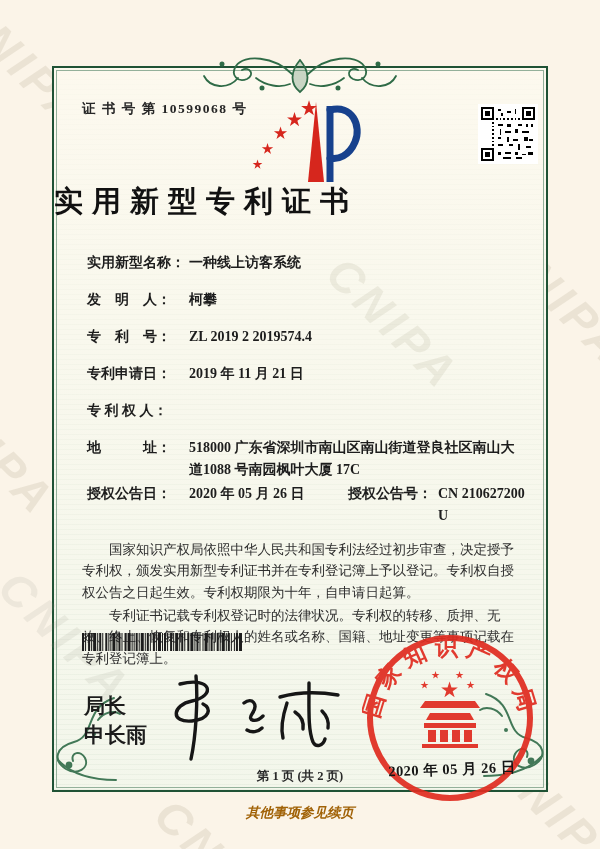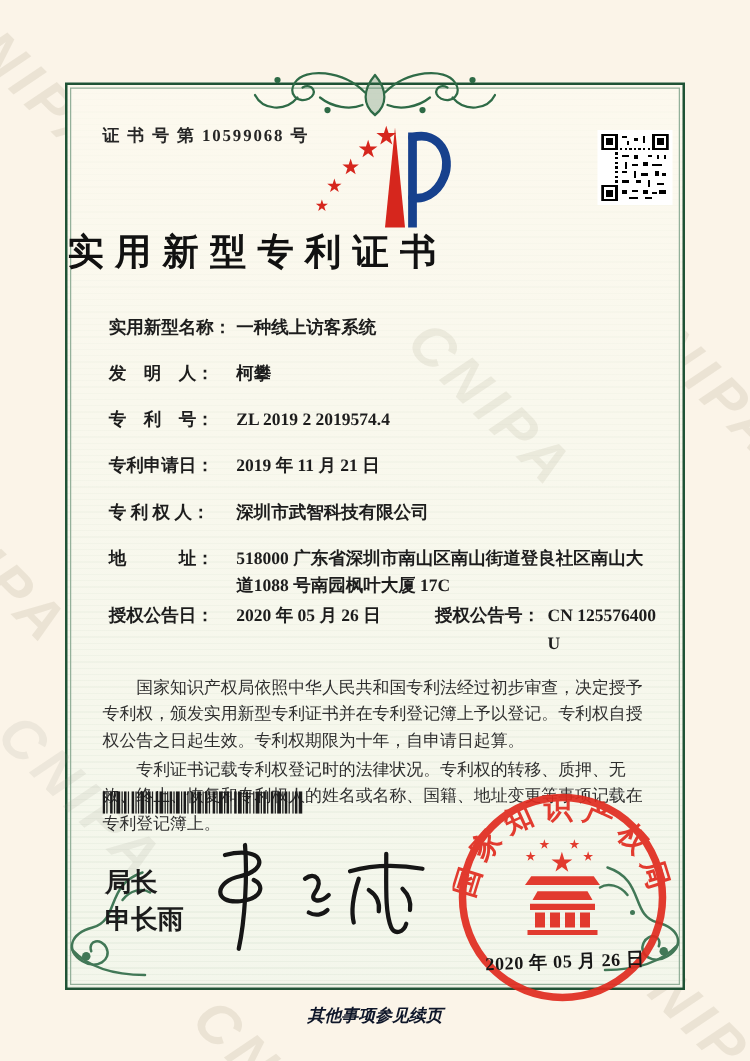--- a/index.html
+++ b/index.html
@@ -76,21 +76,21 @@
     position:absolute;left:310px;top:692px;width:176px;
     text-align:center;font-size:14.5px;font-weight:700;color:#161616;
     letter-spacing:0.5px;transform:rotate(-2deg);
   }
   .page-num{
     position:absolute;left:0;bottom:5px;width:100%;
     text-align:center;font-size:12.5px;color:#2a2a2a;font-weight:600;
   }
   .note{
     position:absolute;left:0;top:804px;width:100%;
-    text-align:center;font-size:13.5px;color:#0f172a;font-weight:600;font-style:italic;
+    text-align:center;font-size:13.5px;color:#a16207;font-weight:600;font-style:italic;
   }
   
   .top-ornament{position:absolute;left:138px;top:-24px;width:216px;height:58px;}
   .corner{position:absolute;width:92px;height:96px;}
   .corner.left{left:-12px;top:622px;}
   .corner.right{right:-12px;top:618px;transform:scaleX(-1);}
 </style>
 </head>
 <body>
 
@@ -195,31 +195,30 @@
     <div class="field-row">
       <span class="field-label">专　利　号：</span>
       <span class="field-value">ZL 2019 2 2019574.4</span>
     </div>
     <div class="field-row">
       <span class="field-label">专利申请日：</span>
       <span class="field-value">2019 年 11 月 21 日</span>
     </div>
     <div class="field-row">
       <span class="field-label">专 利 权 人：</span>
-      <span class="field-value">深圳市武智科技有限公司</span>
     </div>
     <div class="field-row addr">
       <span class="field-label">地　　　址：</span>
       <span class="field-value">518000 广东省深圳市南山区南山街道登良社区南山大道1088 号南园枫叶大厦 17C</span>
     </div>
     <div class="grant-row">
       <span class="field-label">授权公告日：</span>
       <span class="v1">2020 年 05 月 26 日</span>
       <span class="l2">授权公告号：</span>
-      <span>CN 125576400 U</span>
+      <span>CN 210627200 U</span>
     </div>
     <p class="body-par">国家知识产权局依照中华人民共和国专利法经过初步审查，决定授予专利权，颁发实用新型专利证书并在专利登记簿上予以登记。专利权自授权公告之日起生效。专利权期限为十年，自申请日起算。</p>
     <p class="body-par">专利证书记载专利权登记时的法律状况。专利权的转移、质押、无效、终止、恢复和专利权人的姓名或名称、国籍、地址变更等事项记载在专利登记簿上。</p>
   </div>
 
   <svg class="barcode" viewBox="0 0 158 18" preserveAspectRatio="none">
     <path fill="#1c1c1c" d="M0 0h2v18h-2z M3 0h1v18h-1z M6 0h2v18h-2z M9 0h1v18h-1z M11 0h3v18h-3z M15 0h1v18h-1z M17 0h2v18h-2z M20 0h1v18h-1z M23 0h2v18h-2z M26 0h1v18h-1z M28 0h1v18h-1z M30 0h3v18h-3z M34 0h1v18h-1z M36 0h2v18h-2z M39 0h1v18h-1z M42 0h2v18h-2z M45 0h3v18h-3z M49 0h1v18h-1z M51 0h1v18h-1z M53 0h2v18h-2z M56 0h1v18h-1z M58 0h3v18h-3z M62 0h1v18h-1z M64 0h2v18h-2z M67 0h1v18h-1z M70 0h2v18h-2z M73 0h1v18h-1z M75 0h3v18h-3z M79 0h1v18h-1z M81 0h2v18h-2z M84 0h1v18h-1z M87 0h2v18h-2z M90 0h1v18h-1z M92 0h3v18h-3z M96 0h1v18h-1z M98 0h2v18h-2z M101 0h1v18h-1z M104 0h2v18h-2z M107 0h3v18h-3z M111 0h1v18h-1z M113 0h2v18h-2z M116 0h1v18h-1z M119 0h1v18h-1z M121 0h3v18h-3z M125 0h1v18h-1z M127 0h2v18h-2z M130 0h1v18h-1z M133 0h2v18h-2z M136 0h1v18h-1z M138 0h3v18h-3z M142 0h1v18h-1z M144 0h2v18h-2z M147 0h1v18h-1z M150 0h1v18h-1z M152 0h2v18h-2z M155 0h3v18h-3z"></path>
   </svg>
 
   <div class="signer">
@@ -262,15 +261,16 @@
         <rect x="66" y="100" width="8" height="12"></rect>
         <rect x="78" y="100" width="8" height="12"></rect>
         <rect x="90" y="100" width="8" height="12"></rect>
         <rect x="102" y="100" width="8" height="12"></rect>
         <rect x="60" y="114" width="56" height="4"></rect>
       </g>
     </g>
   </svg>
   <div class="seal-date">2020 年 05 月 26 日</div>
 
+  <div class="page-num">第 1 页 (共 2 页)</div>
 </div>
 
 <div class="note">其他事项参见续页</div>
 
 </body></html>

